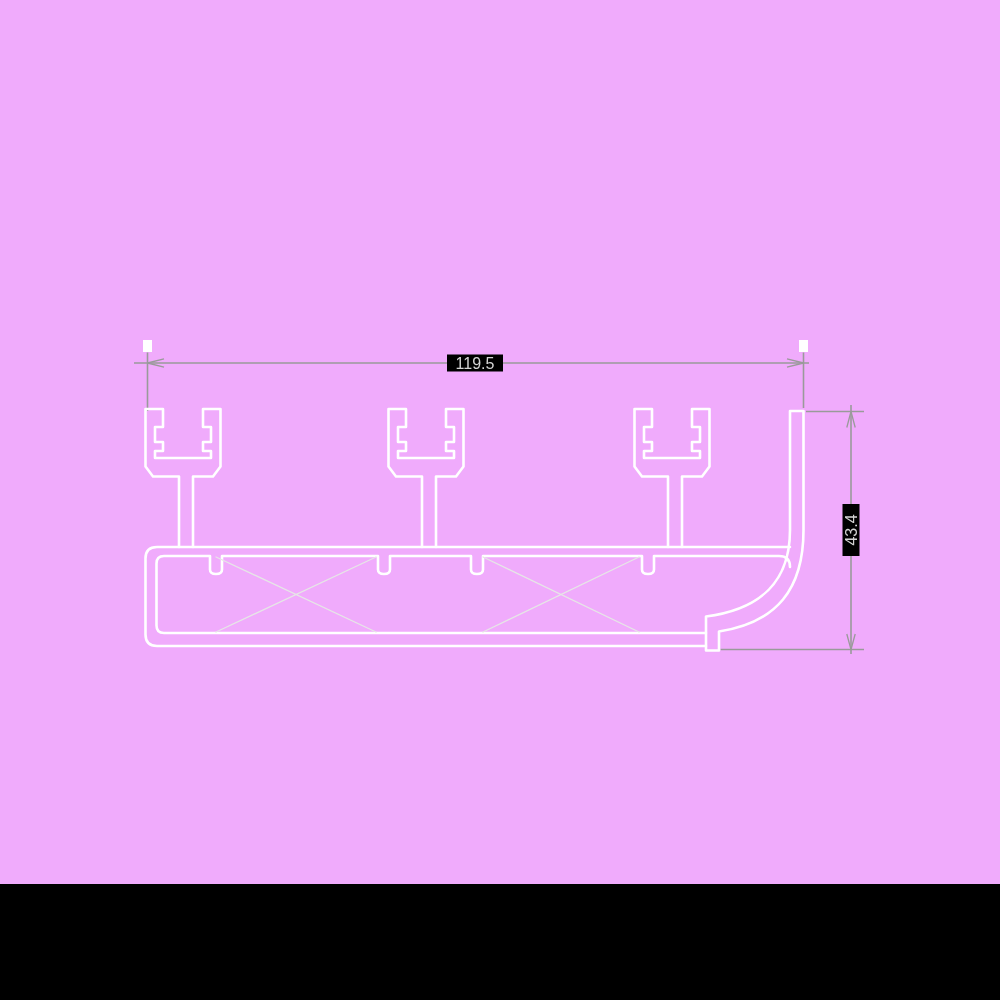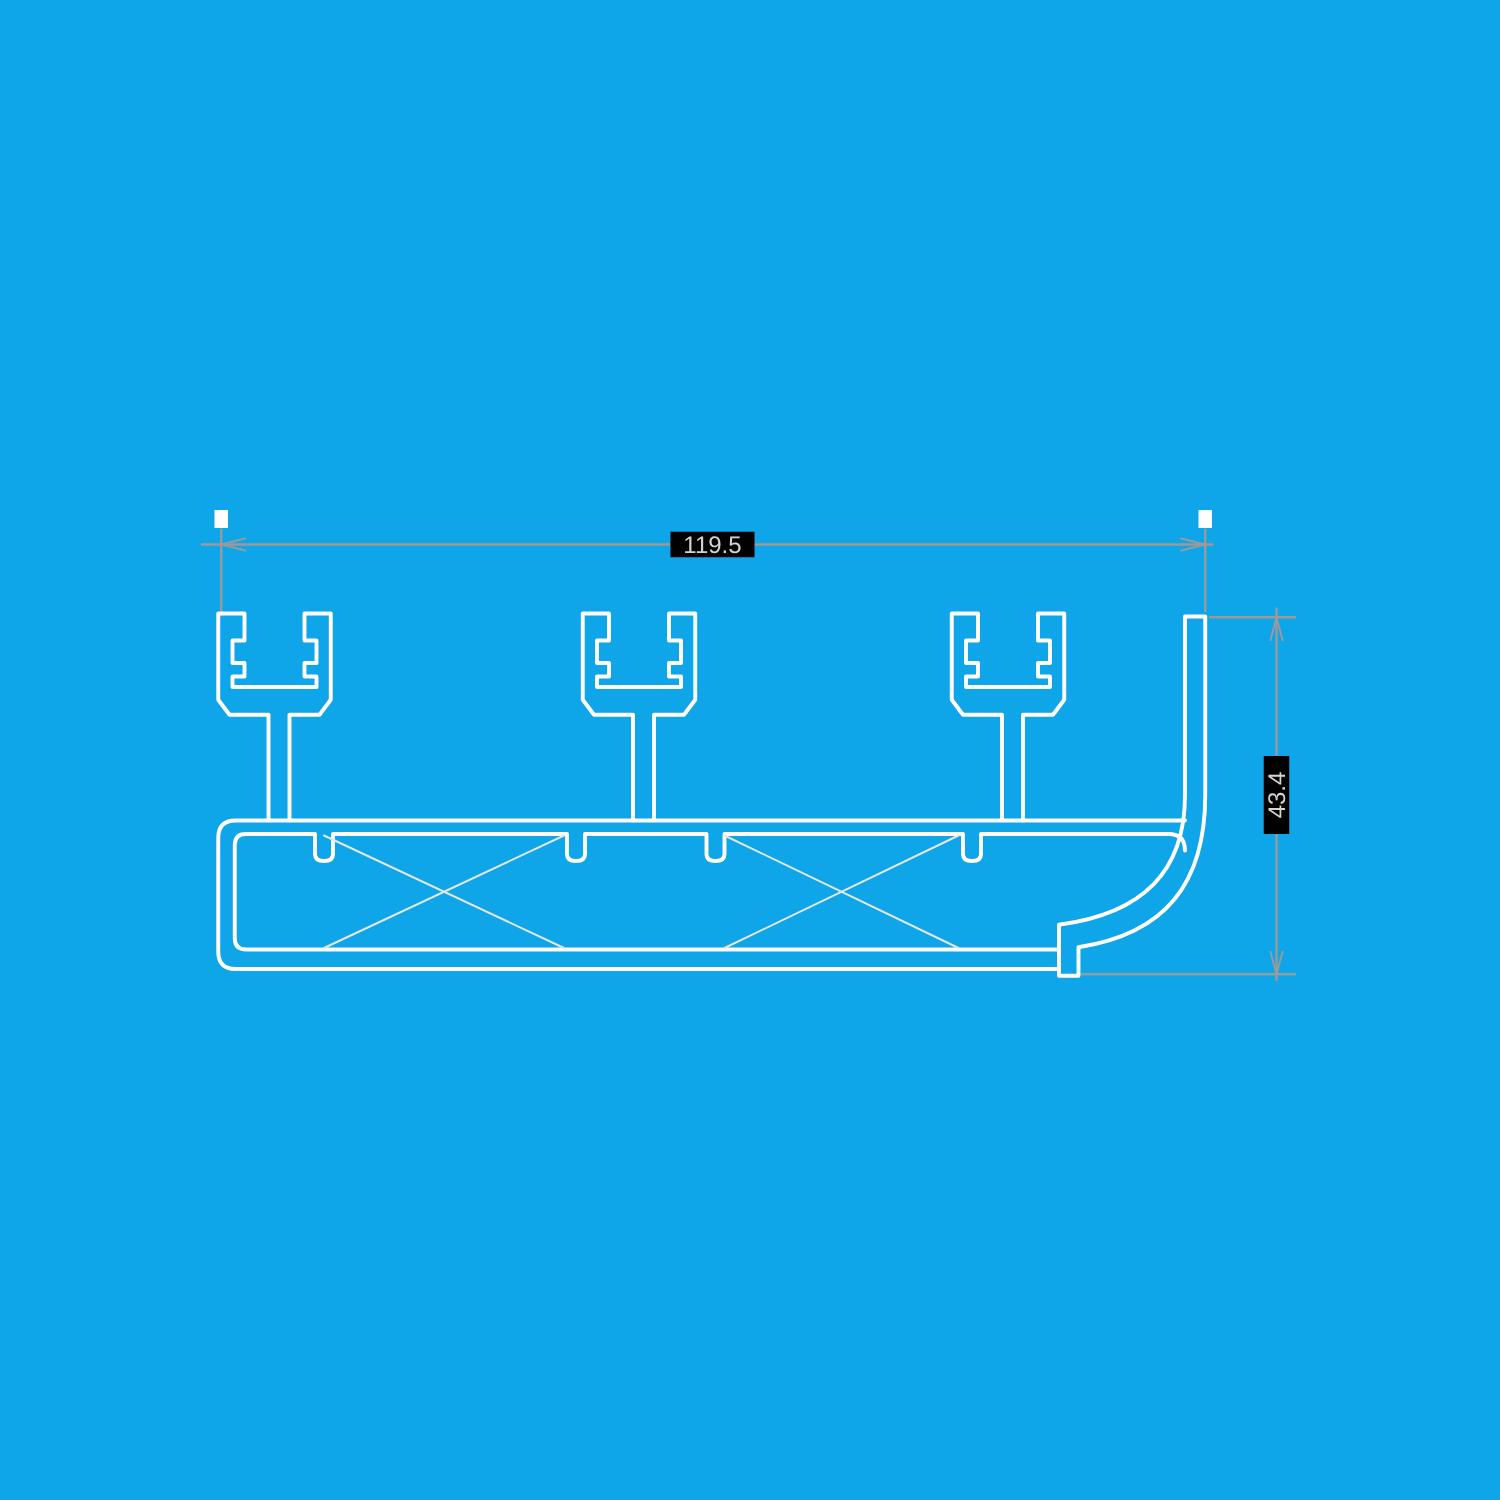--- a/index.html
+++ b/index.html
@@ -7,22 +7,22 @@
     padding: 0;
     background: #000000;
     width: 1000px;
     height: 1000px;
     overflow: hidden;
     font-family: "Liberation Sans", sans-serif;
   }
   #stage {
     position: relative;
     width: 1000px;
-    height: 1000px;
-    background: #0ea5e9;
+    height: 884px;
+    background: #f0abfc;
   }
   svg text {
     font-family: "Liberation Sans", sans-serif;
     font-size: 16px;
   }
 </style>
 </head>
 <body>
 
 <div id="stage">

